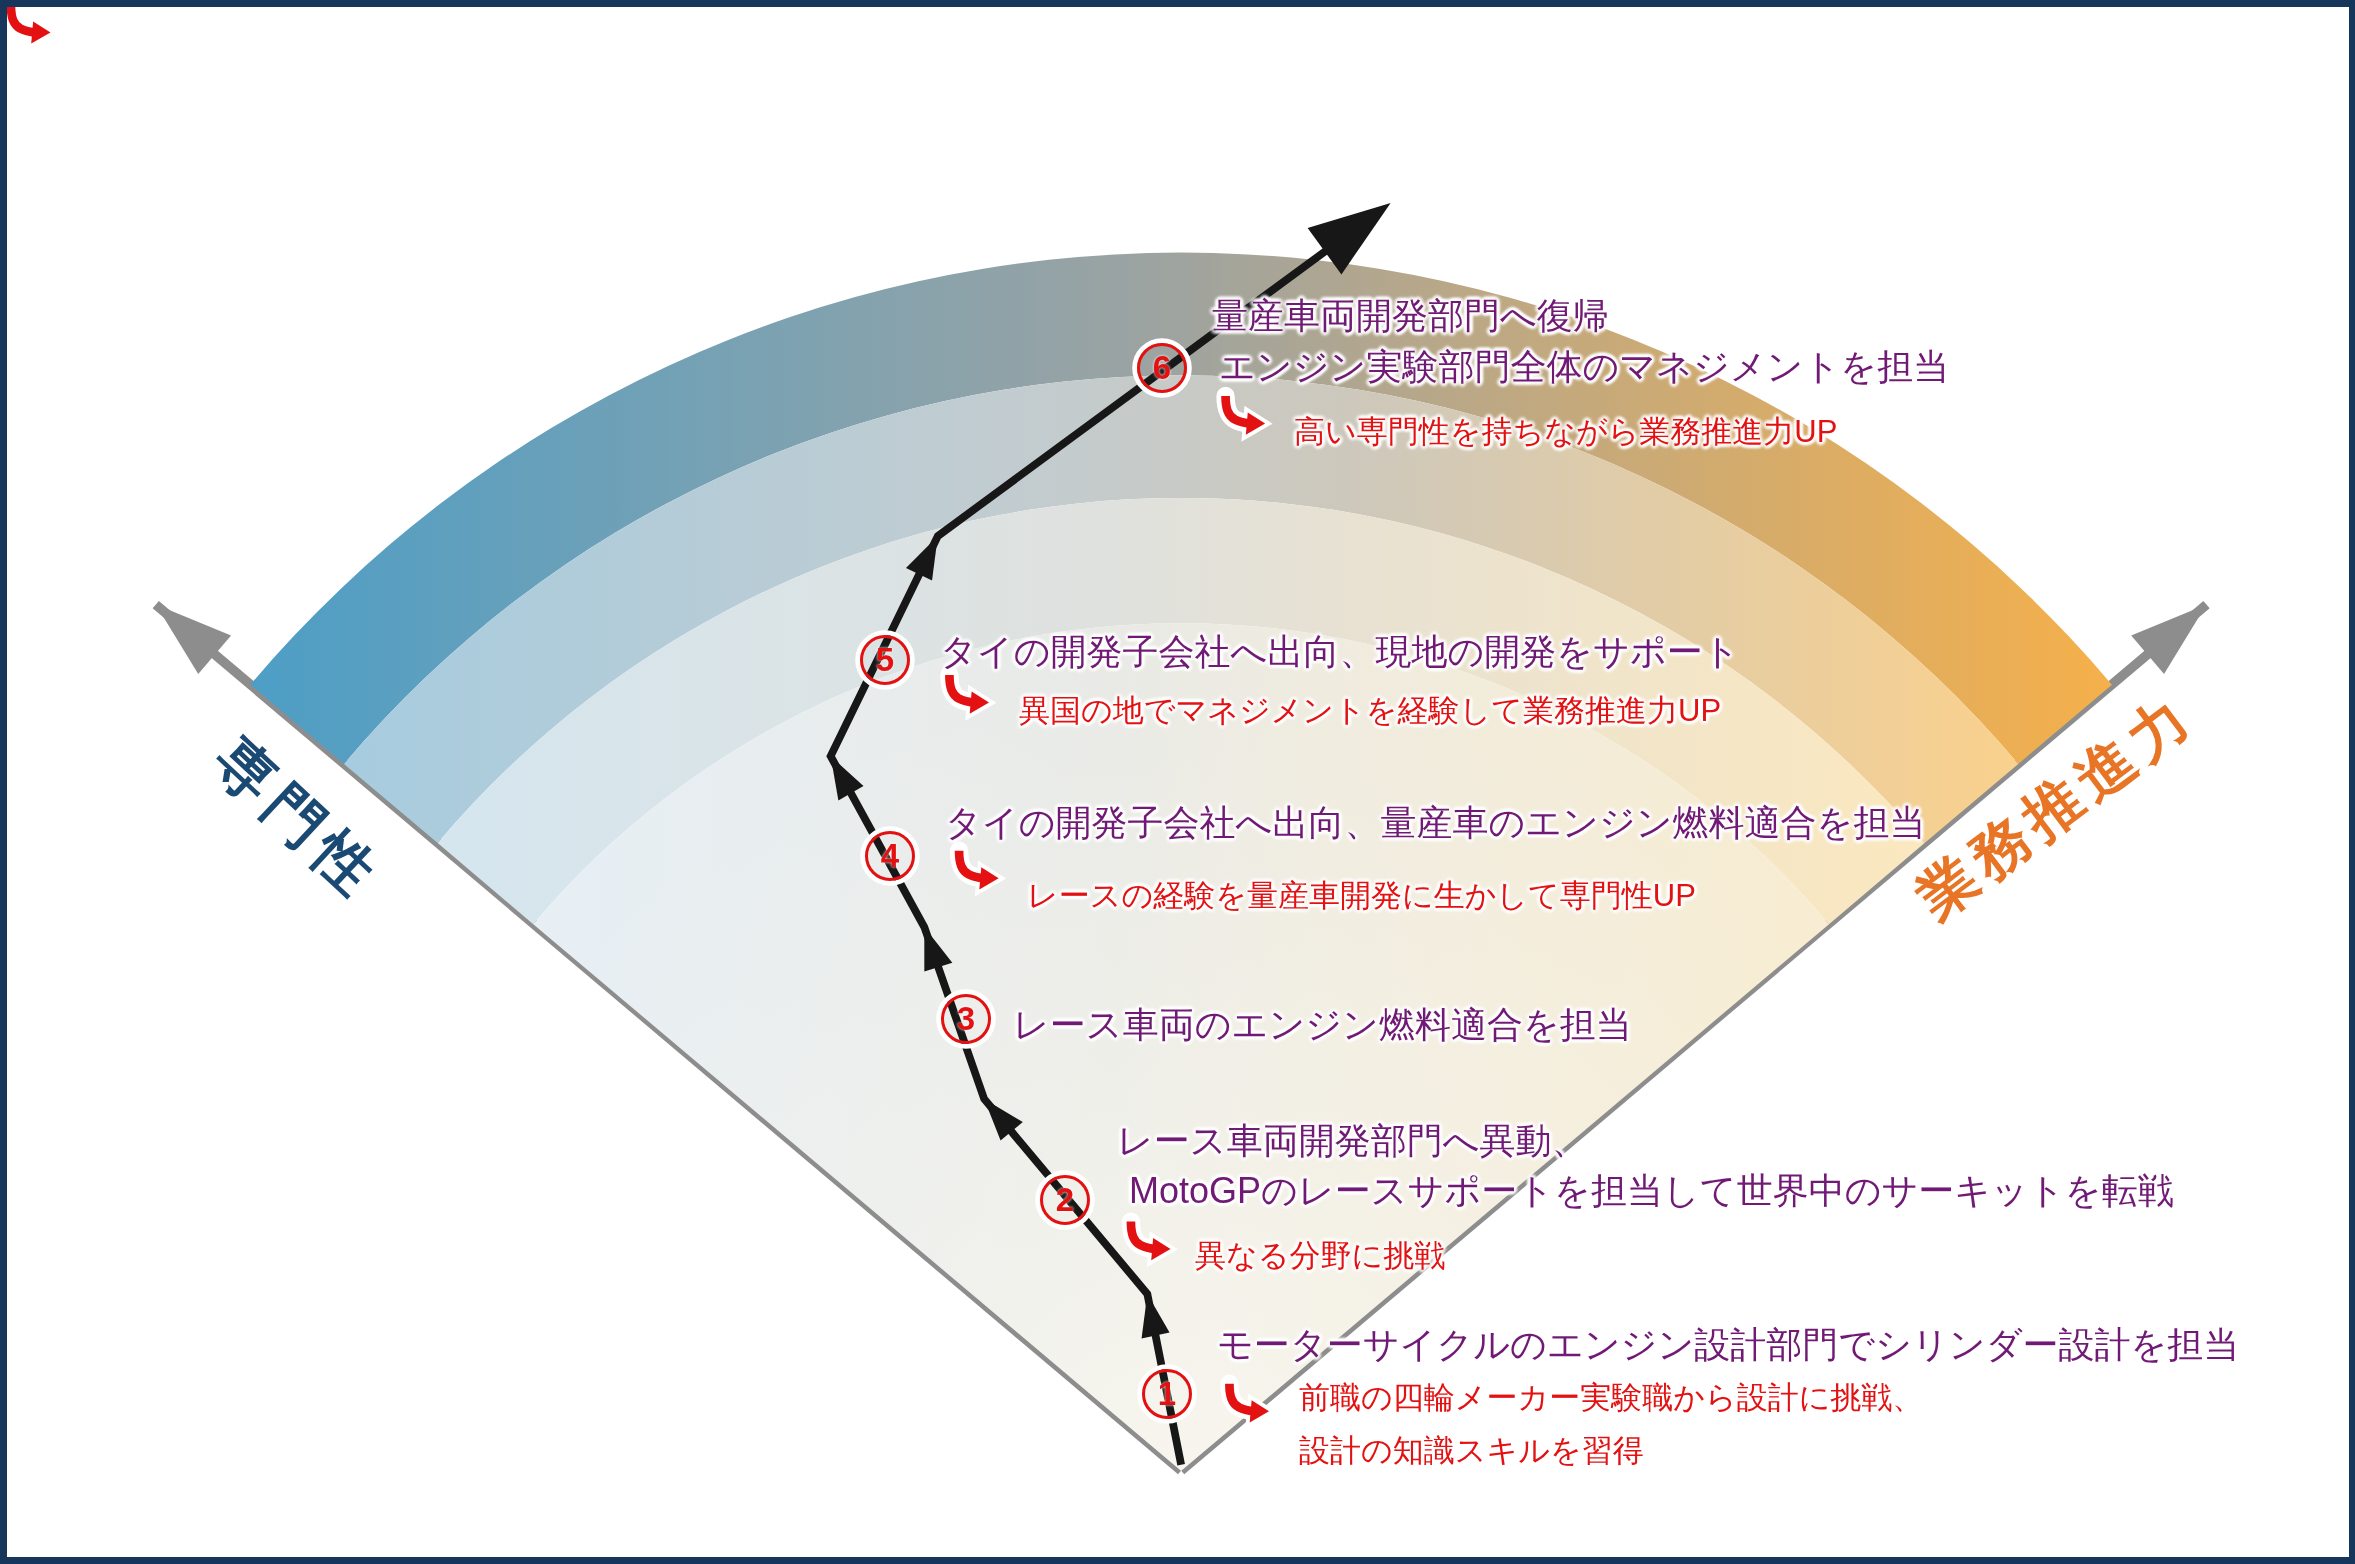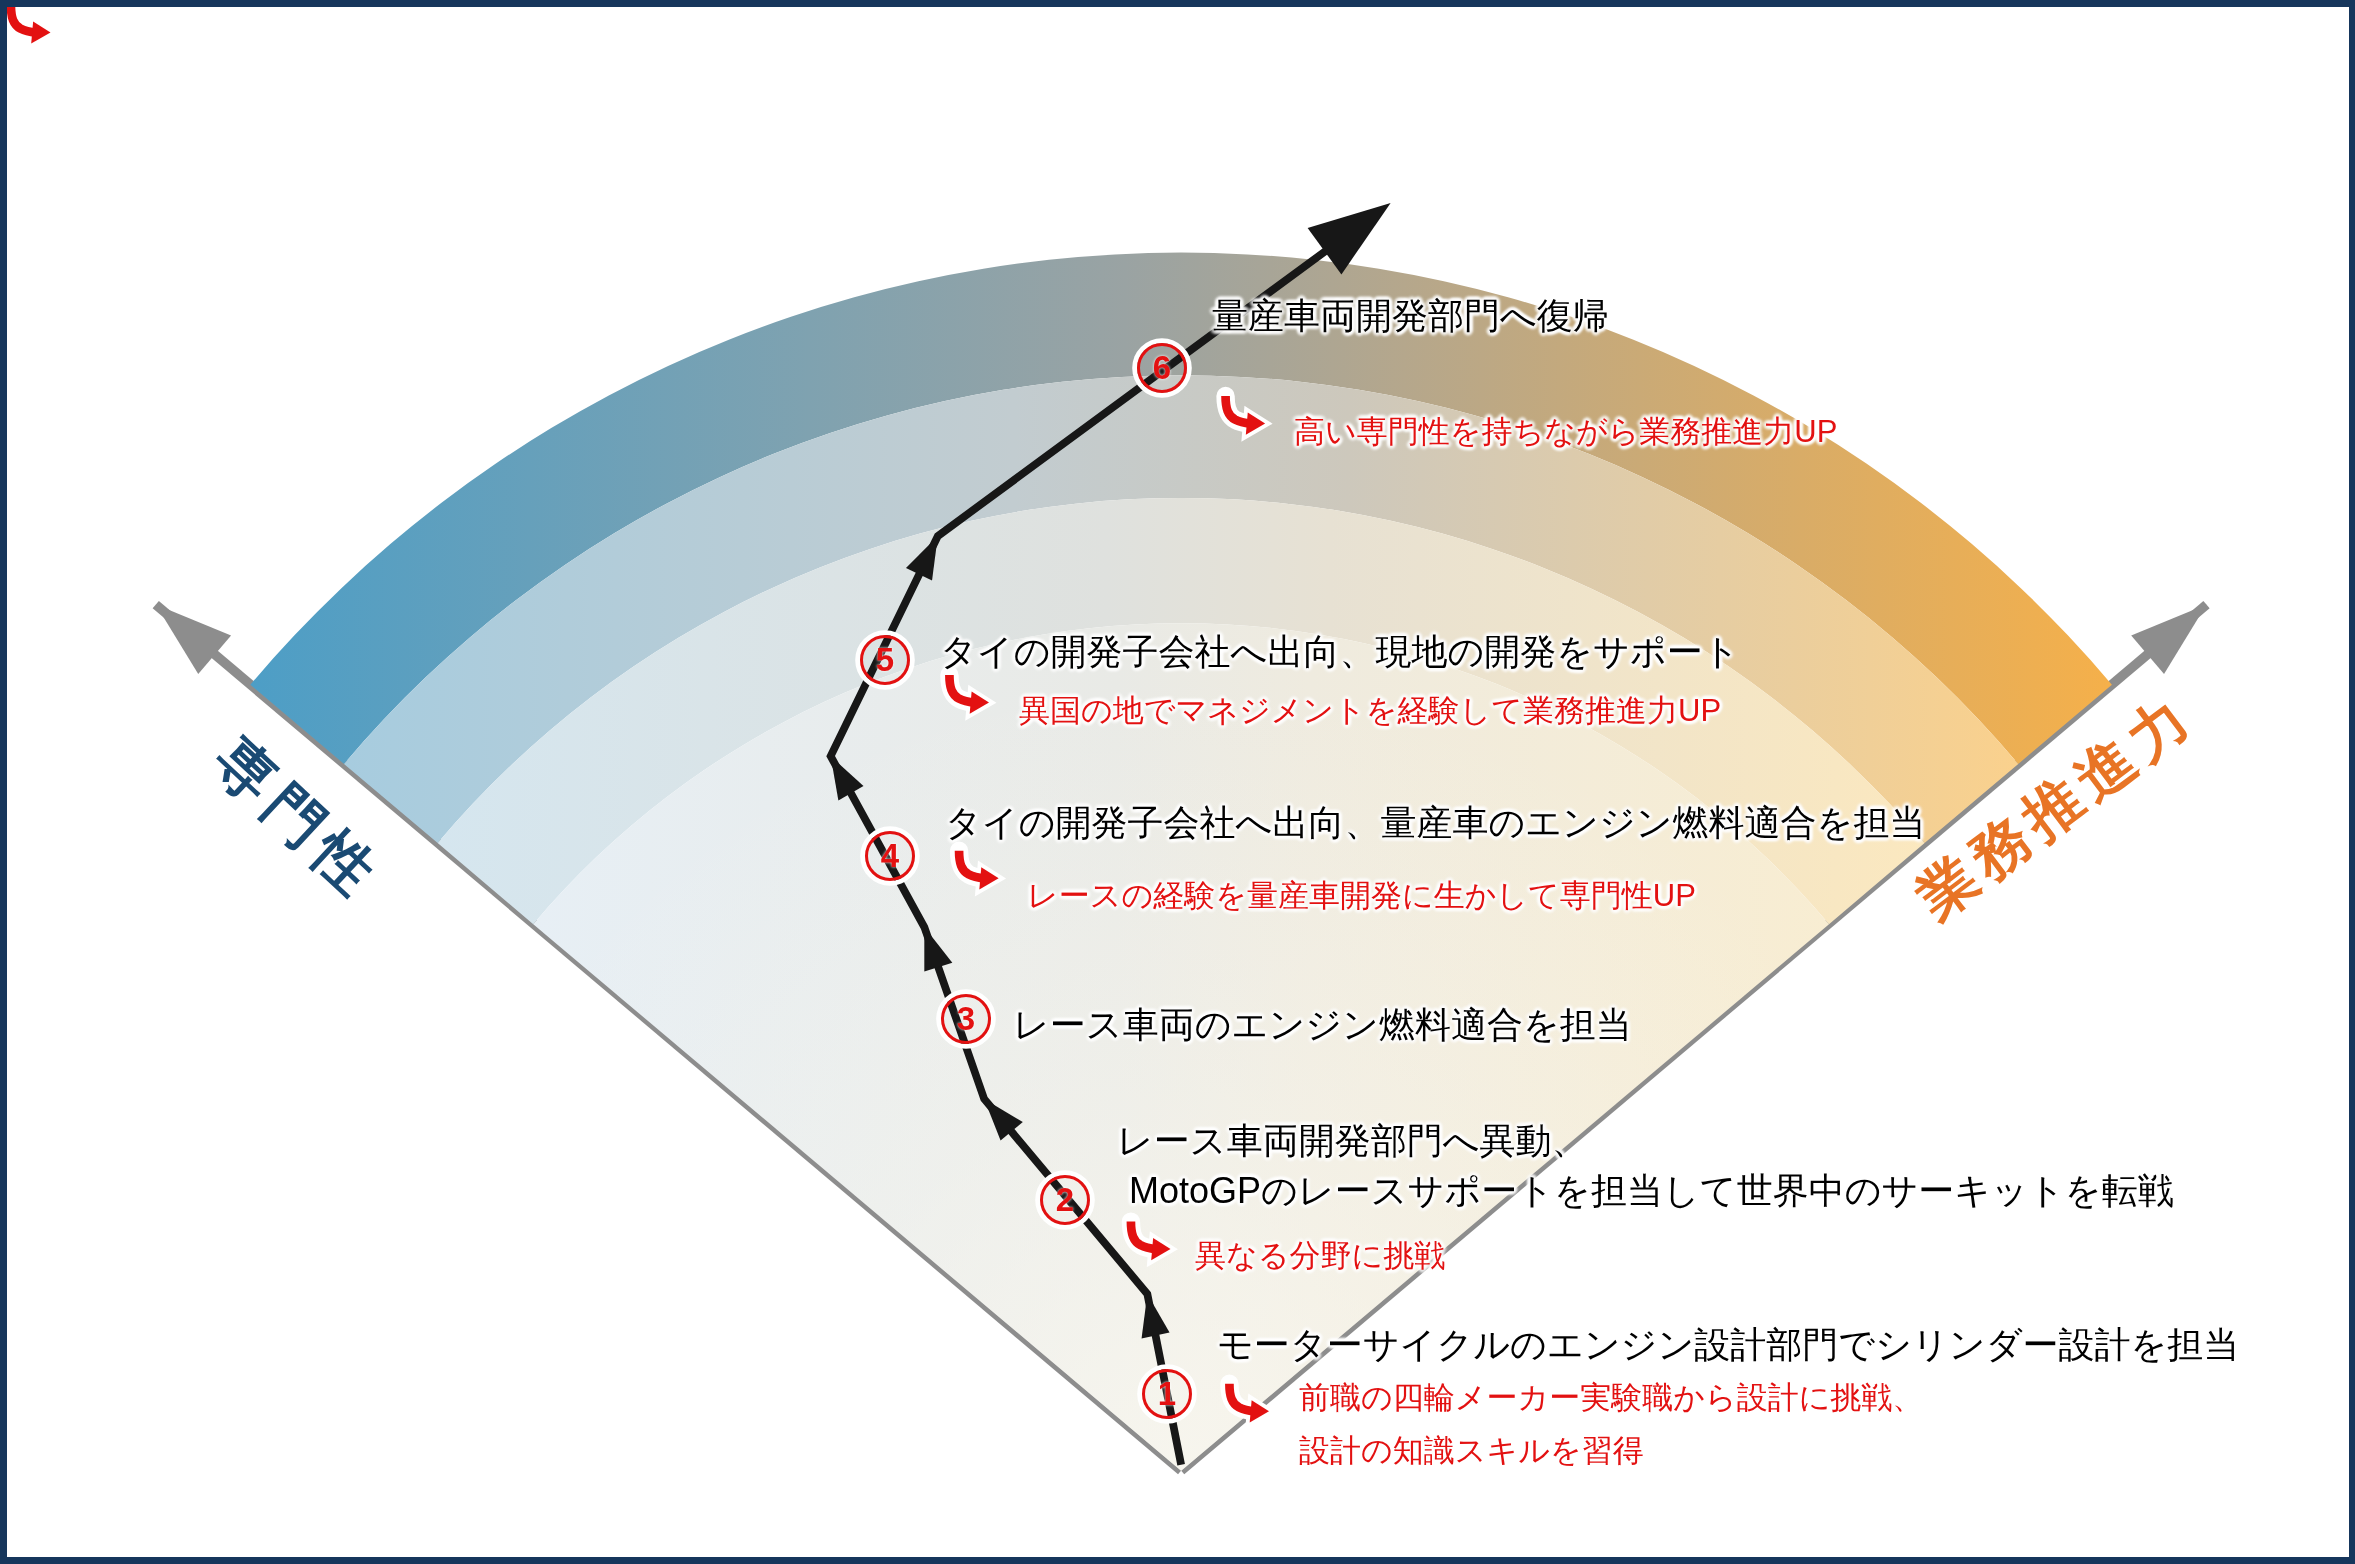--- a/index.html
+++ b/index.html
@@ -9,21 +9,21 @@
     background:#ffffff;
     border:7.7px solid #16365C;
     box-sizing:border-box;
     overflow:hidden;
     font-family:"Liberation Sans","DejaVu Sans",sans-serif;
   }
   .layer{position:absolute;left:-1.9px;top:-1.9px;}
   .step-text{
     position:absolute;
     font-size:36px;
-    color:#000000;
+    color:#701a75;
     font-weight:500;
     white-space:nowrap;
     text-shadow:0 0 3.9px #fff,0 0 3.9px #fff,1.9px 1.9px 2.9px #fff,-1.9px 1.9px 2.9px #fff,
                 1.9px -1.9px 2.9px #fff,-1.9px -1.9px 2.9px #fff,2.9px 0 2.9px #fff,-2.9px 0 2.9px #fff,
                 0 2.9px 2.9px #fff,0 -2.9px 2.9px #fff;
   }
   .note-text{
     position:absolute;
     font-size:31px;
     color:#E31111;
@@ -127,20 +127,21 @@
     <use href="#redElbow" x="1258" y="405"></use>
   </svg>
 
   <div class="axis-label axis-left" style="left:189px;top:774px">専門性</div>
   <div class="axis-label axis-right" style="left:1885px;top:761px">業務推進力</div>
 
   <div class="num-circle" style="left:1130px;top:336px">
     <span>6</span>
   </div>
   <div class="step-text" style="left:1205px;top:285px">量産車両開発部門へ復帰</div>
+  <div class="step-text" style="left:1212px;top:336px">エンジン実験部門全体のマネジメントを担当</div>
   <div class="note-text" style="left:1287px;top:398px">高い専門性を持ちながら業務推進力UP</div>
 
   <div class="num-circle" style="left:853px;top:628px">
     <span>5</span>
   </div>
   <div class="step-text" style="left:933px;top:621px">タイの開発子会社へ出向、現地の開発をサポート</div>
   <div class="note-text" style="left:1012px;top:677px">異国の地でマネジメントを経験して業務推進力UP</div>
 
   <div class="num-circle" style="left:858px;top:824px">
     <span>4</span>

